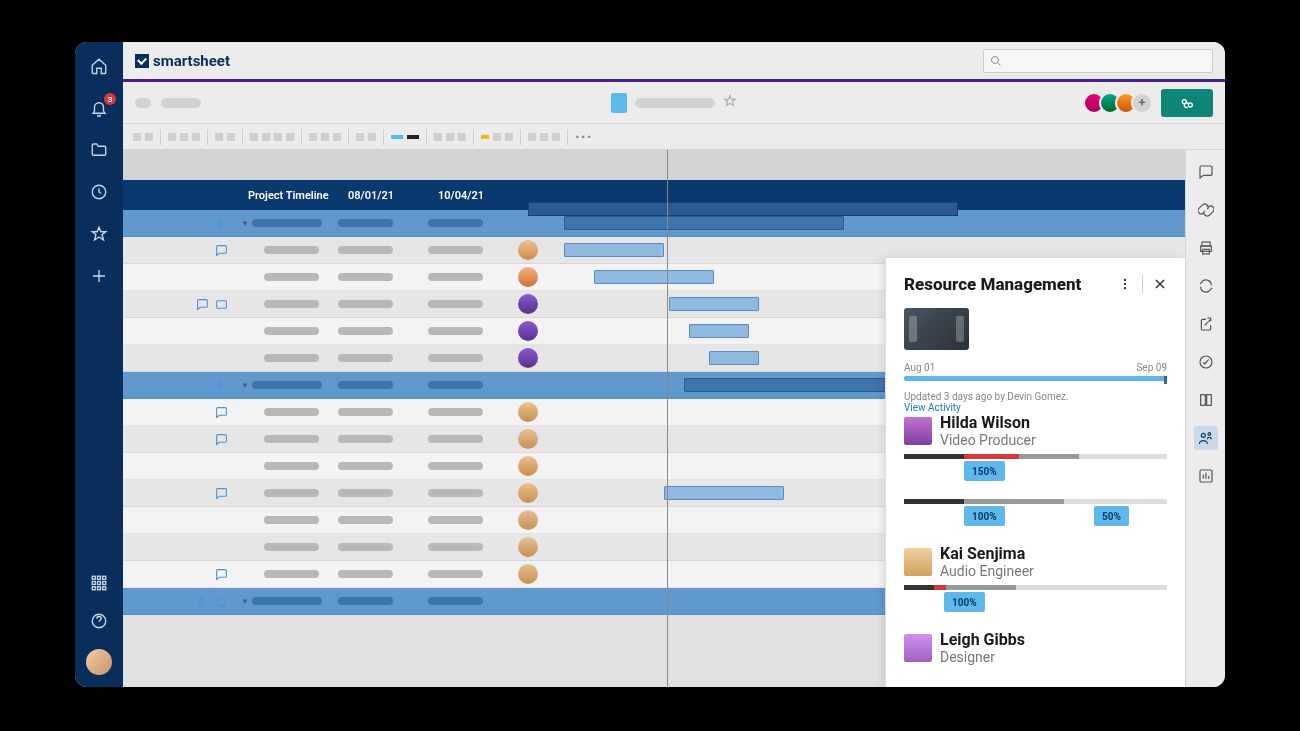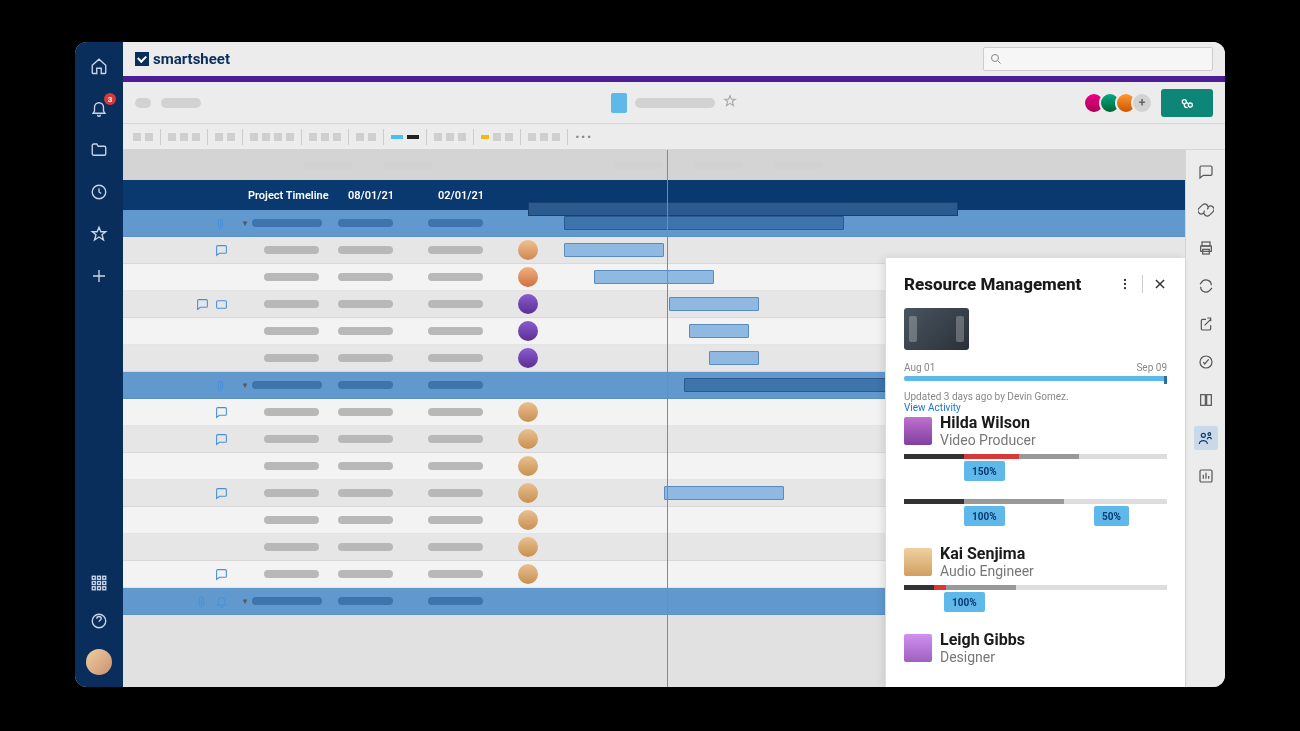--- a/index.html
+++ b/index.html
@@ -7,21 +7,21 @@
   .app-frame { position: absolute; left: 75px; top: 42px; width: 1150px; height: 645px; background: #e1e1e1; border-radius: 12px; overflow: hidden; display: flex; }
   
   .nav-rail { width: 48px; background: #0a2e5c; display: flex; flex-direction: column; align-items: center; padding-top: 14px; gap: 22px; position: relative; }
   .nav-icon { width: 20px; height: 20px; display: flex; align-items: center; justify-content: center; color: #c9d6e8; cursor: pointer; position: relative; }
   .nav-icon svg { width: 18px; height: 18px; stroke: currentColor; fill: none; stroke-width: 1.8; }
   .badge { position: absolute; top: -5px; right: -7px; background: #d93838; color: #fff; font-size: 8px; width: 12px; height: 12px; border-radius: 50%; display: flex; align-items: center; justify-content: center; font-weight: 700; }
   .nav-bottom { margin-top: auto; display: flex; flex-direction: column; align-items: center; gap: 18px; padding-bottom: 12px; }
   .avatar-small { width: 26px; height: 26px; border-radius: 50%; background: linear-gradient(135deg,#f7c57a,#d88); }
   
   .main { flex: 1; display: flex; flex-direction: column; position: relative; }
-  .header { height: 40px; background: #ececec; display: flex; align-items: center; padding: 0 12px; gap: 8px; border-bottom: 6px solid #4c1d95; }
+  .header { height: 40px; background: #ececec; display: flex; align-items: center; padding: 0 12px; gap: 8px; border-bottom: 3px solid #4c1d95; }
   .logo { color: #0a2e5c; font-weight: 700; font-size: 15px; display: flex; align-items: center; gap: 4px; }
   .logo-mark { width: 14px; height: 14px; background: #0a2e5c; display: inline-block; position: relative; }
   .logo-mark::after { content:''; position:absolute; left:3px; top:3px; width:6px; height:4px; border-left:2px solid #fff; border-bottom:2px solid #fff; transform: rotate(-45deg);}
   .search { margin-left: auto; width: 230px; height: 24px; background: #f6f6f6; border: 1px solid #ccc; border-radius: 2px; display: flex; align-items: center; padding: 0 6px; }
   .search svg { width: 12px; height: 12px; stroke: #888; fill:none; stroke-width:2; }
   .subheader { height: 42px; background: #ececec; display: flex; align-items: center; padding: 0 12px; gap: 10px; border-bottom: 1px solid #d6d6d6; position:relative; }
   .pill { height: 10px; background: #d2d2d2; border-radius: 5px; }
   .sub-center { position:absolute; left:50%; transform:translateX(-50%); display:flex; align-items:center; gap:8px; }
   .sheet-icon { width:16px; height:20px; background:#5fb8ea; border-radius:2px; position:relative; }
   .sub-right { margin-left:auto; display:flex; align-items:center; gap:8px; }
@@ -262,21 +262,21 @@
             <div class="pill" style="width:50px;height:7px;margin-left:150px;"></div>
             <div class="pill" style="width:50px;height:7px;"></div>
             <div class="pill" style="width:50px;height:7px;"></div>
           </div>
         </div>
 
         <div class="timeline-header">
           <div class="th-left"></div>
           <div class="col th-project">Project Timeline</div>
           <div class="col th-date">08/01/21</div>
-          <div class="col th-date">02/01/21</div>
+          <div class="col th-date">10/04/21</div>
           <div class="th-gantt" style="padding-left:30px;">
             <div style="position:absolute;left:10px;top:7px;height:14px;width:430px;background:#2a5a8f;border:1px solid #1a4070;"></div>
           </div>
         </div>
 
         <div class="grid-body">
 
           <div class="row dark">
             <div class="r-icons">
                 <svg viewBox="0 0 24 24">

